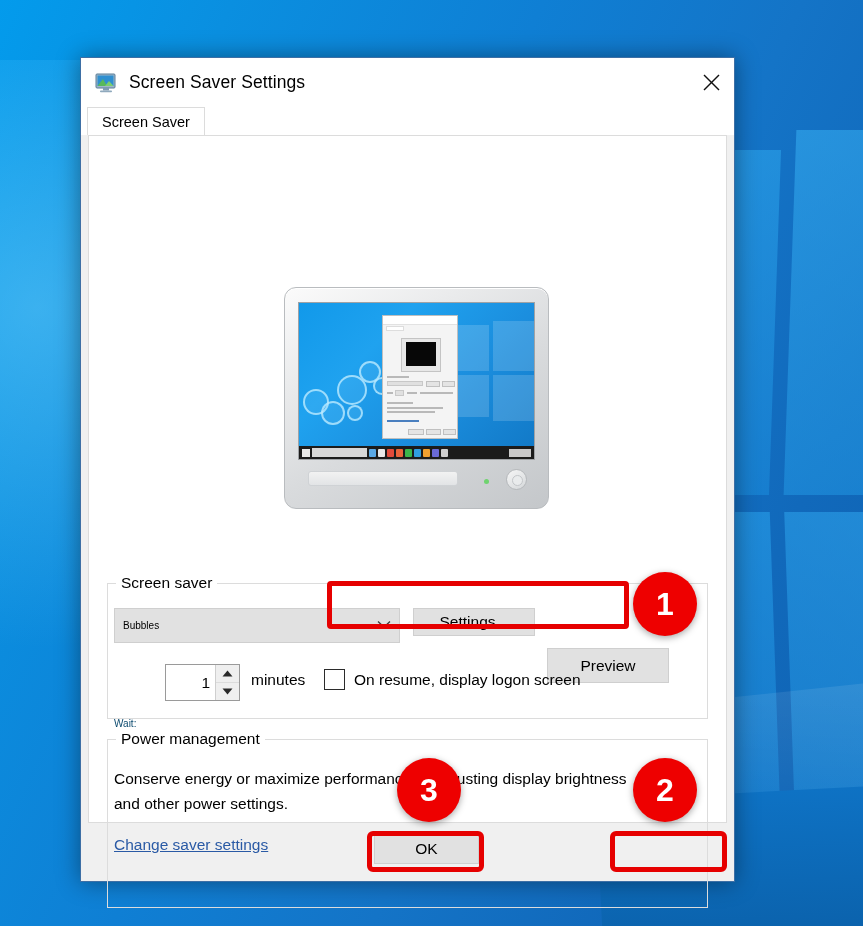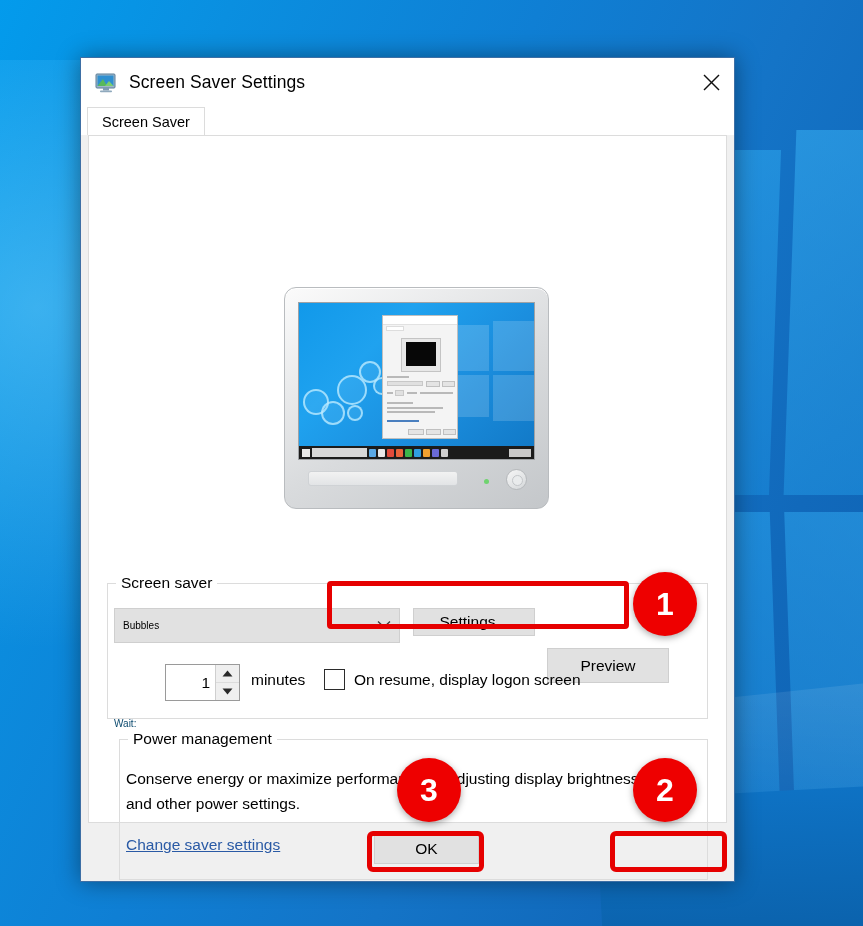--- a/index.html
+++ b/index.html
@@ -175,21 +175,21 @@
   .group {
     position: absolute;
     border: 1px solid #dcdcdc;
   }
   .group > .legend {
     position: absolute; top: -10px; left: 8px;
     background: #ffffff; padding: 0 5px;
     font-size: 15.5px; color: #000;
   }
   #group-screensaver { left: 18px; top: 447px; right: 18px; height: 136px; }
-  #group-power       { left: 18px; top: 603px; right: 18px; height: 141px; margin-left: 12px; }
+  #group-power       { left: 18px; top: 603px; right: 18px; height: 169px; }
 
   
   .combo {
     position: absolute; left: 6px; top: 24px; width: 286px; height: 35px;
     background: #e1e1e1; border: 1px solid #cfcfcf;
     display: flex; align-items: center; padding: 0 8px;
     font-size: 10px; color: #000;
   }
   .combo .combo-arrow { margin-left: auto; }
   .btn {

